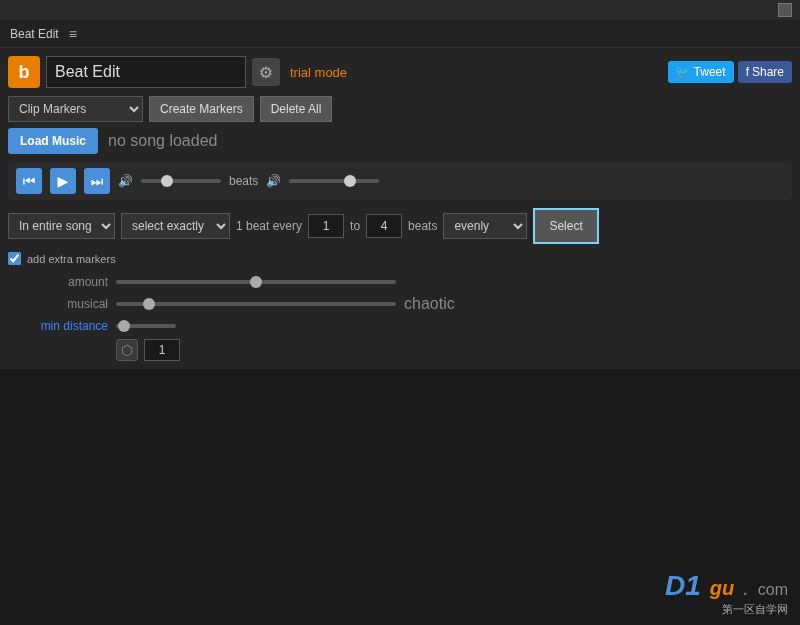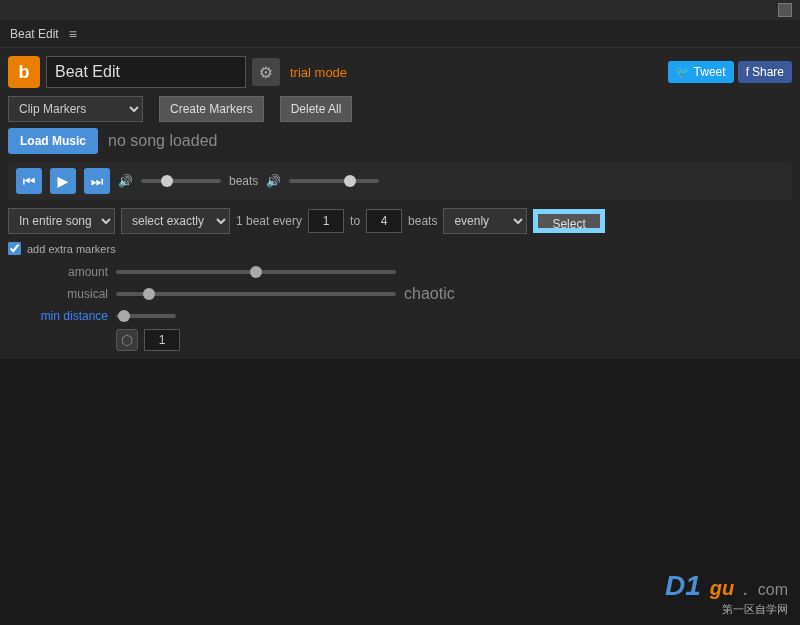--- a/index.html
+++ b/index.html
@@ -130,21 +130,21 @@
       cursor: pointer;
       display: flex;
       align-items: center;
       gap: 3px;
     }
 
     
     .controls-row {
       display: flex;
       align-items: flex-start;
-      gap: 16px;
+      gap: 6px;
       margin-bottom: 6px;
     }
     .dropdown-select {
       background: #333;
       color: #ccc;
       border: 1px solid #555;
       padding: 3px 6px;
       font-size: 12px;
       height: 26px;
       cursor: pointer;
@@ -264,24 +264,24 @@
       height: 24px;
       text-align: center;
     }
     .label-text {
       color: #aaa;
       font-size: 12px;
     }
     .btn-select {
       background: #555;
       color: #ddd;
-      border: 5px solid #7dd3fc;
+      border: 2px solid #7dd3fc;
       padding: 3px 14px;
       font-size: 12px;
-      height: 24px;
+      height: 36px;
       cursor: pointer;
     }
 
     
     .checkbox-row {
       display: flex;
       align-items: center;
       gap: 6px;
       margin-bottom: 10px;
     }

